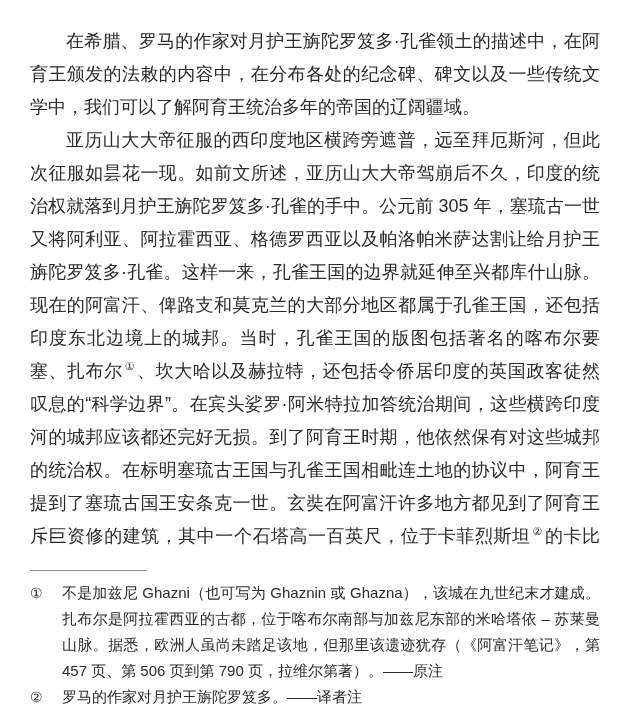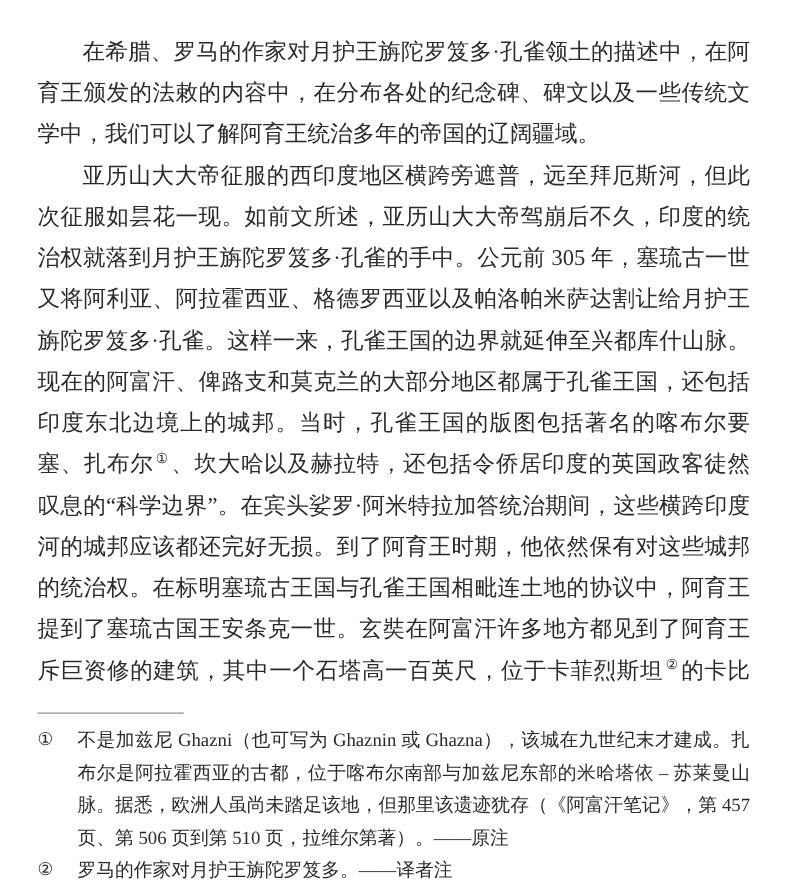--- a/index.html
+++ b/index.html
@@ -5,21 +5,21 @@
 <style>
   html, body { margin: 0; padding: 0; }
   .page {
     position: relative;
     width: 630px;
     height: 713px;
     box-sizing: border-box;
     padding: 25px 30px 0 30px;
     background: #ffffff;
     color: #2a2a2a;
-    font-family: Liberation Serif, serif;
+    font-family: Liberation Sans, sans-serif;
   }
   .main-text {
     height: 529px;
     overflow: hidden;
   }
   .main-text p {
     margin: 0;
     text-indent: 2em;
     font-size: 18px;
     line-height: 33px;
@@ -59,20 +59,20 @@
 
 <div class="page" style="background: rgb(255, 255, 255); color: rgb(42, 42, 42);">
   <div class="main-text">
       <p>在希腊、罗马的作家对月护王旃陀罗笈多·孔雀领土的描述中，在阿育王颁发的法敕的内容中，在分布各处的纪念碑、碑文以及一些传统文学中，我们可以了解阿育王统治多年的帝国的辽阔疆域。</p>
       <p>亚历山大大帝征服的西印度地区横跨旁遮普，远至拜厄斯河，但此次征服如昙花一现。如前文所述，亚历山大大帝驾崩后不久，印度的统治权就落到月护王旃陀罗笈多·孔雀的手中。公元前 305 年，塞琉古一世又将阿利亚、阿拉霍西亚、格德罗西亚以及帕洛帕米萨达割让给月护王旃陀罗笈多·孔雀。这样一来，孔雀王国的边界就延伸至兴都库什山脉。现在的阿富汗、俾路支和莫克兰的大部分地区都属于孔雀王国，还包括印度东北边境上的城邦。当时，孔雀王国的版图包括著名的喀布尔要塞、扎布尔<sup class="fnref">①</sup>、坎大哈以及赫拉特，还包括令侨居印度的英国政客徒然叹息的“科学边界”。在宾头娑罗·阿米特拉加答统治期间，这些横跨印度河的城邦应该都还完好无损。到了阿育王时期，他依然保有对这些城邦的统治权。在标明塞琉古王国与孔雀王国相毗连土地的协议中，阿育王提到了塞琉古国王安条克一世。玄奘在阿富汗许多地方都见到了阿育王斥巨资修的建筑，其中一个石塔高一百英尺，位于卡菲烈斯坦<sup class="fnref">②</sup>的卡比萨城；另一个经过精</p>
     </div>
   <div class="footnote-divider" style="border-top-color: rgb(141, 141, 141);"></div>
   <div class="footnotes">
       <div class="footnote">
         <span class="fn-marker">①</span>
-        <div class="fn-text">不是加兹尼 Ghazni（也可写为 Ghaznin 或 Ghazna），该城在九世纪末才建成。扎布尔是阿拉霍西亚的古都，位于喀布尔南部与加兹尼东部的米哈塔依 – 苏莱曼山脉。据悉，欧洲人虽尚未踏足该地，但那里该遗迹犹存（《阿富汗笔记》，第 457 页、第 506 页到第 510 页，拉维尔第著）。——原注</div>
+        <div class="fn-text">不是加兹尼 Ghazni（也可写为 Ghaznin 或 Ghazna），该城在九世纪末才建成。扎布尔是阿拉霍西亚的古都，位于喀布尔南部与加兹尼东部的米哈塔依 – 苏莱曼山脉。据悉，欧洲人虽尚未踏足该地，但那里该遗迹犹存（《阿富汗笔记》，第 457 页、第 506 页到第 790 页，拉维尔第著）。——原注</div>
       </div>
       <div class="footnote">
         <span class="fn-marker">②</span>
         <div class="fn-text">罗马的作家对月护王旃陀罗笈多。——译者注</div>
       </div>
     </div>
 </div>
 
 </body></html>

